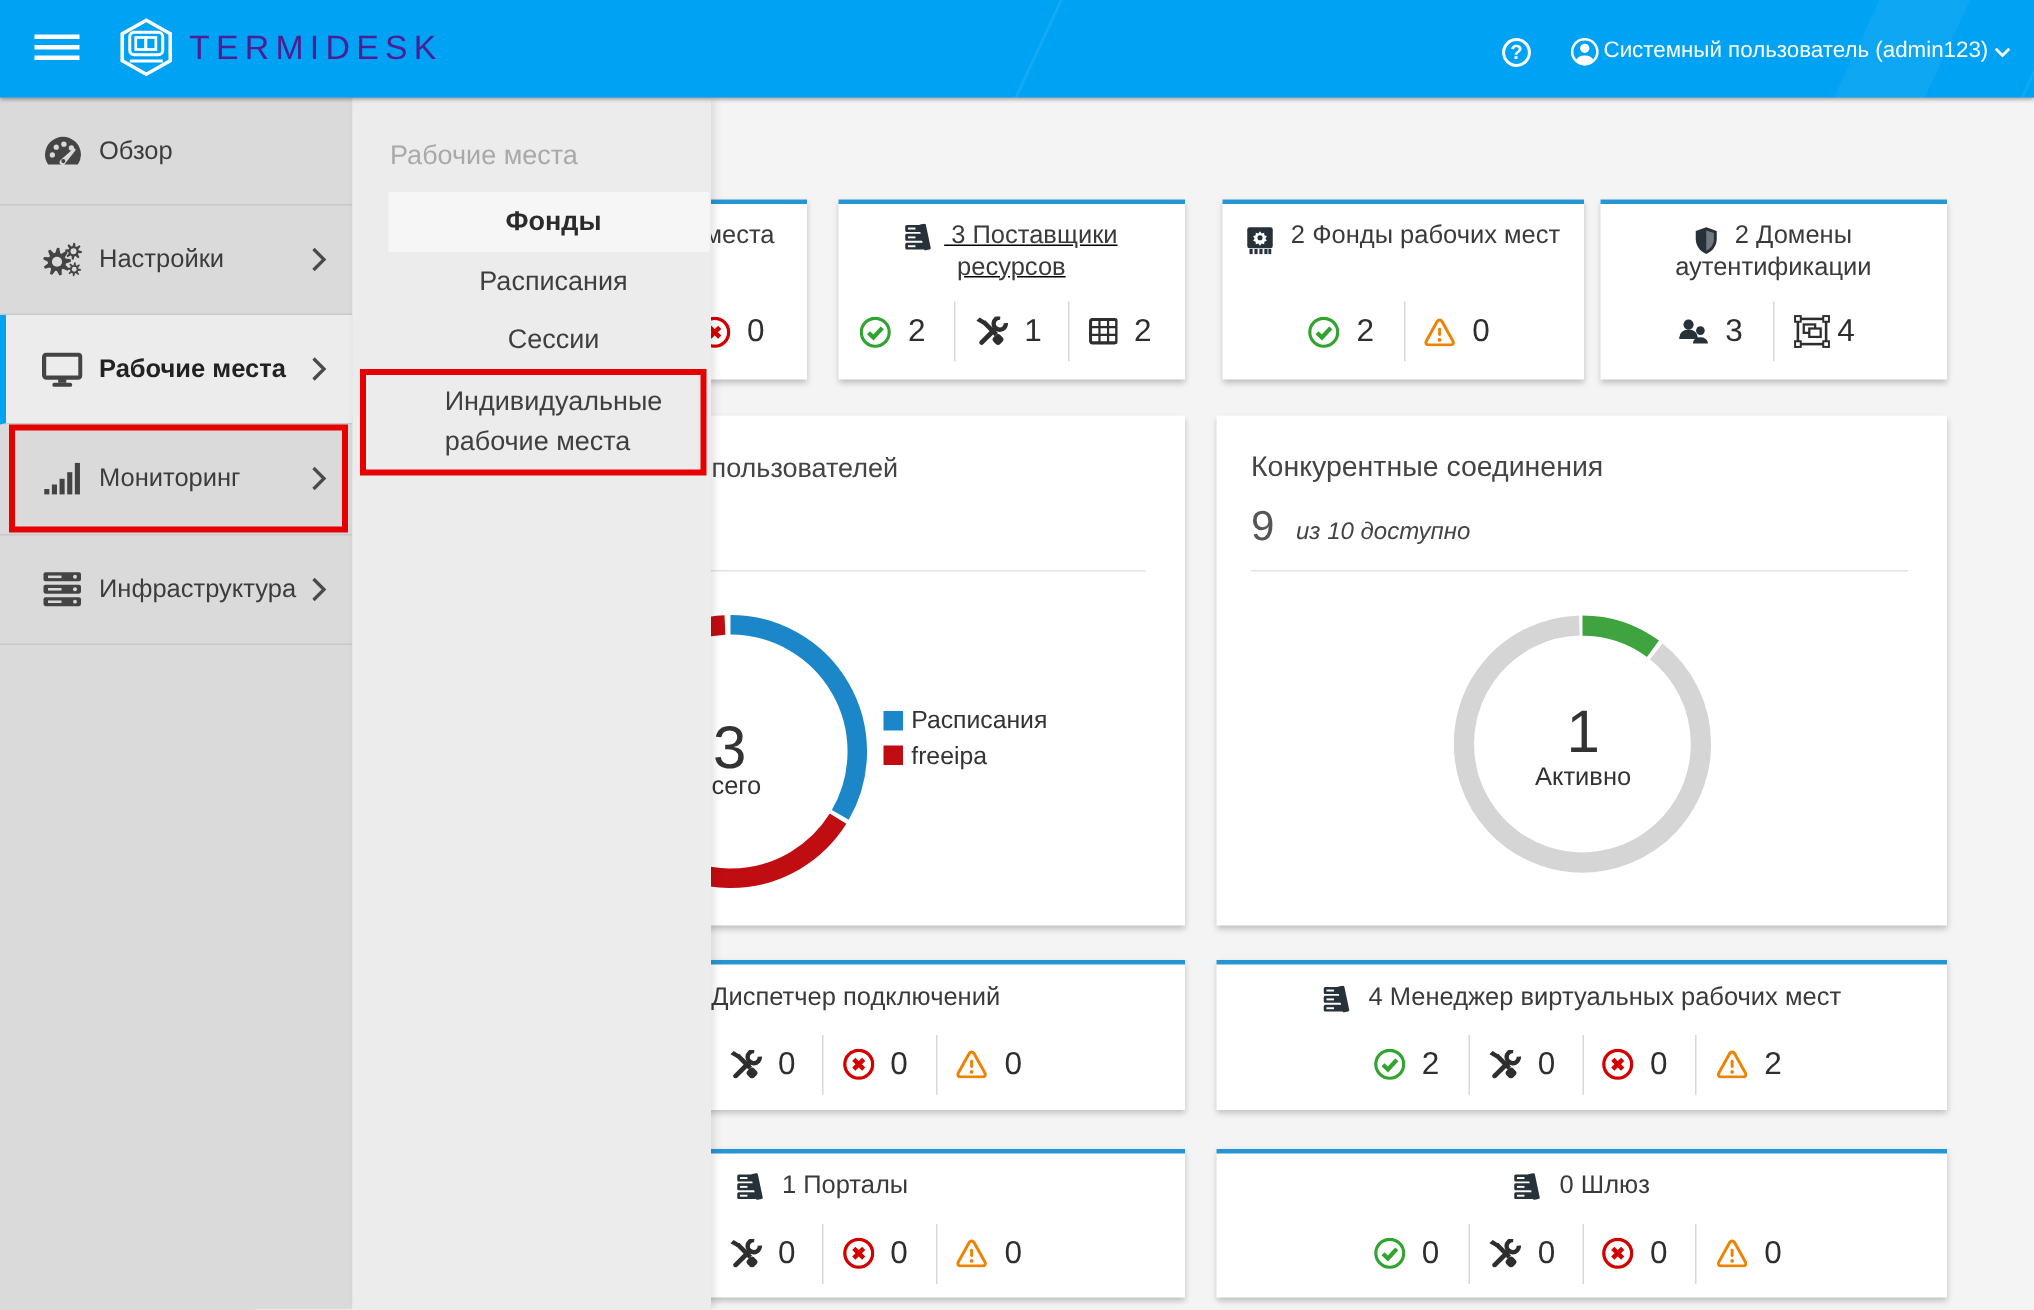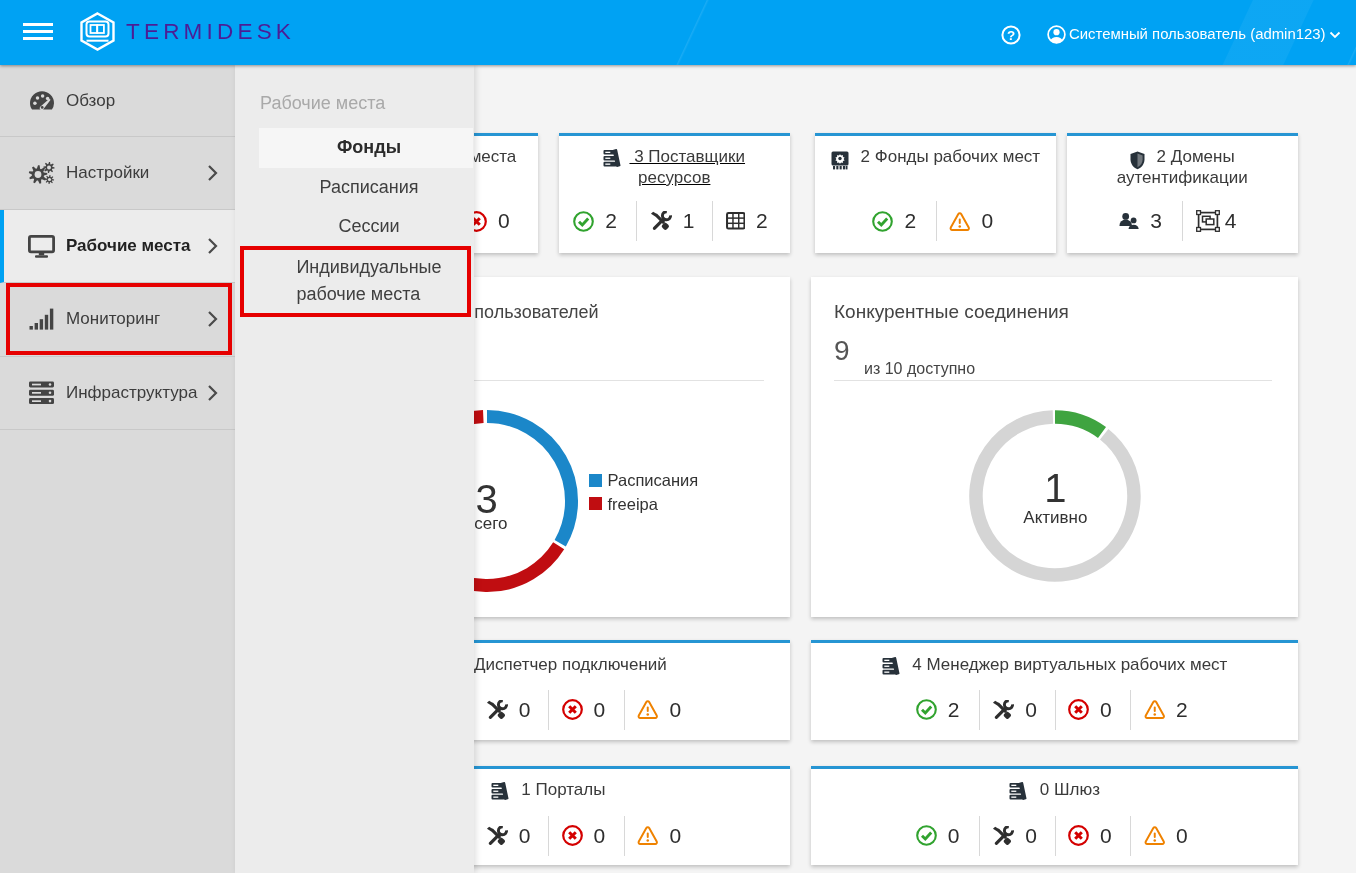--- a/index.html
+++ b/index.html
@@ -344,21 +344,21 @@
   <div style="position:absolute; left:130.5px; top:237px; width:100px; text-align:center; font-size:17px; color:#333;">всего</div>
   <div style="position:absolute; left:282.5px; top:197px; width:13px; height:13px; background:#1b87c9;"></div>
   <div style="position:absolute; left:301.5px; top:194.5px; font-size:16.5px; color:#333;">Расписания</div>
   <div style="position:absolute; left:282.5px; top:220.5px; width:13px; height:13px; background:#c00d11;"></div>
   <div style="position:absolute; left:301.5px; top:218px; font-size:16.5px; color:#333;">freeipa</div>
 </div>
 
 <div class="card" style="left:811px; top:276.5px; width:487px; height:340px;">
   <div class="chart-title" style="top:24px; position:absolute;">Конкурентные соединения</div>
   <div style="position:absolute; left:23px; top:58px; font-size:28px; color:#555;">9</div>
-  <div style="position:absolute; left:53px; top:83px; font-size:16px; color:#444;">из 10 доступно</div>
+  <div style="position:absolute; left:53px; top:69px; font-size:16px; color:#444;font-style:italic;">из 10 доступно</div>
   <div class="hr"></div>
   <svg style="position:absolute; left:158.4px; top:133.5px;" width="172" height="172" viewBox="0 0 172 172">
     <path d="M86 7 A79 79 0 0 1 133.0 22.5" fill="none" stroke="#3fa440" stroke-width="13.5"></path>
     <path d="M135.2 24.2 A79 79 0 1 1 83.9 7.0" fill="none" stroke="#d5d5d5" stroke-width="13.5"></path>
   </svg>
   <div style="position:absolute; left:194.4px; top:189px; width:100px; text-align:center; font-size:40px; color:#333;">1</div>
   <div style="position:absolute; left:194.4px; top:231px; width:100px; text-align:center; font-size:17px; color:#333;">Активно</div>
 </div>
 <div class="card bt" style="left:306px; top:639.5px; width:484px; height:100px;">
       <div class="ctitle" style="margin-top:12.5px"><svg width="19" height="21" viewBox="0 0 19 21">

